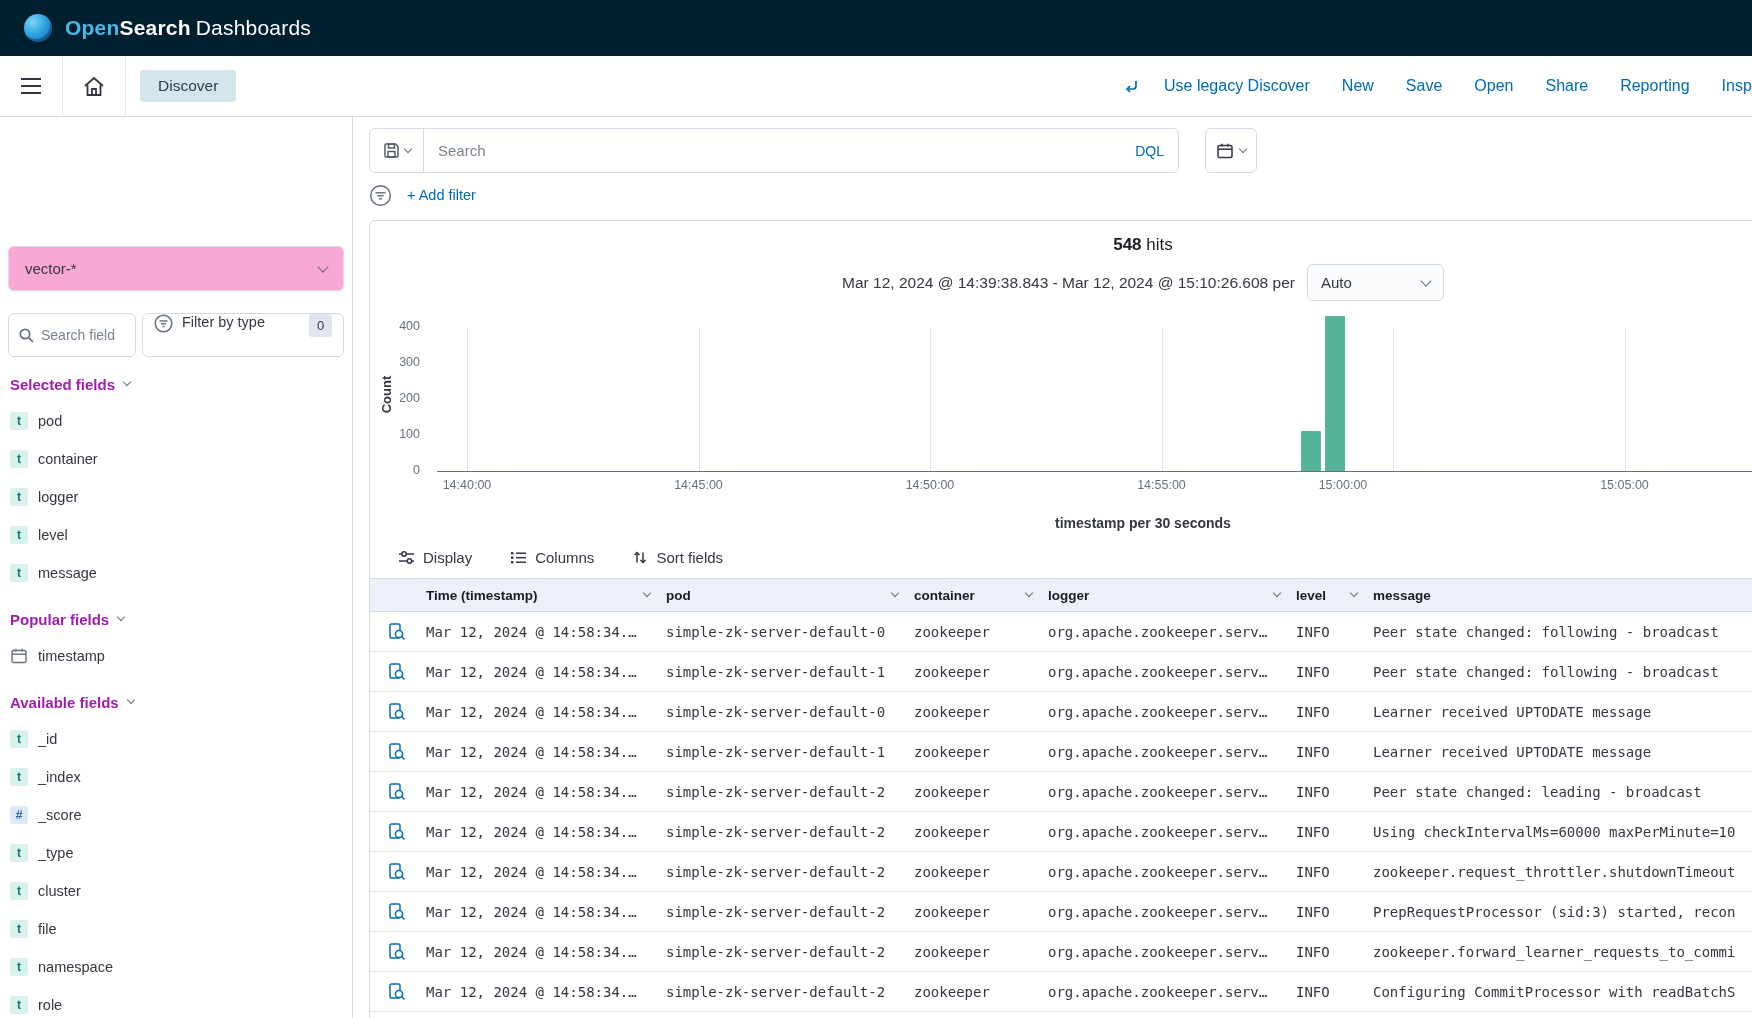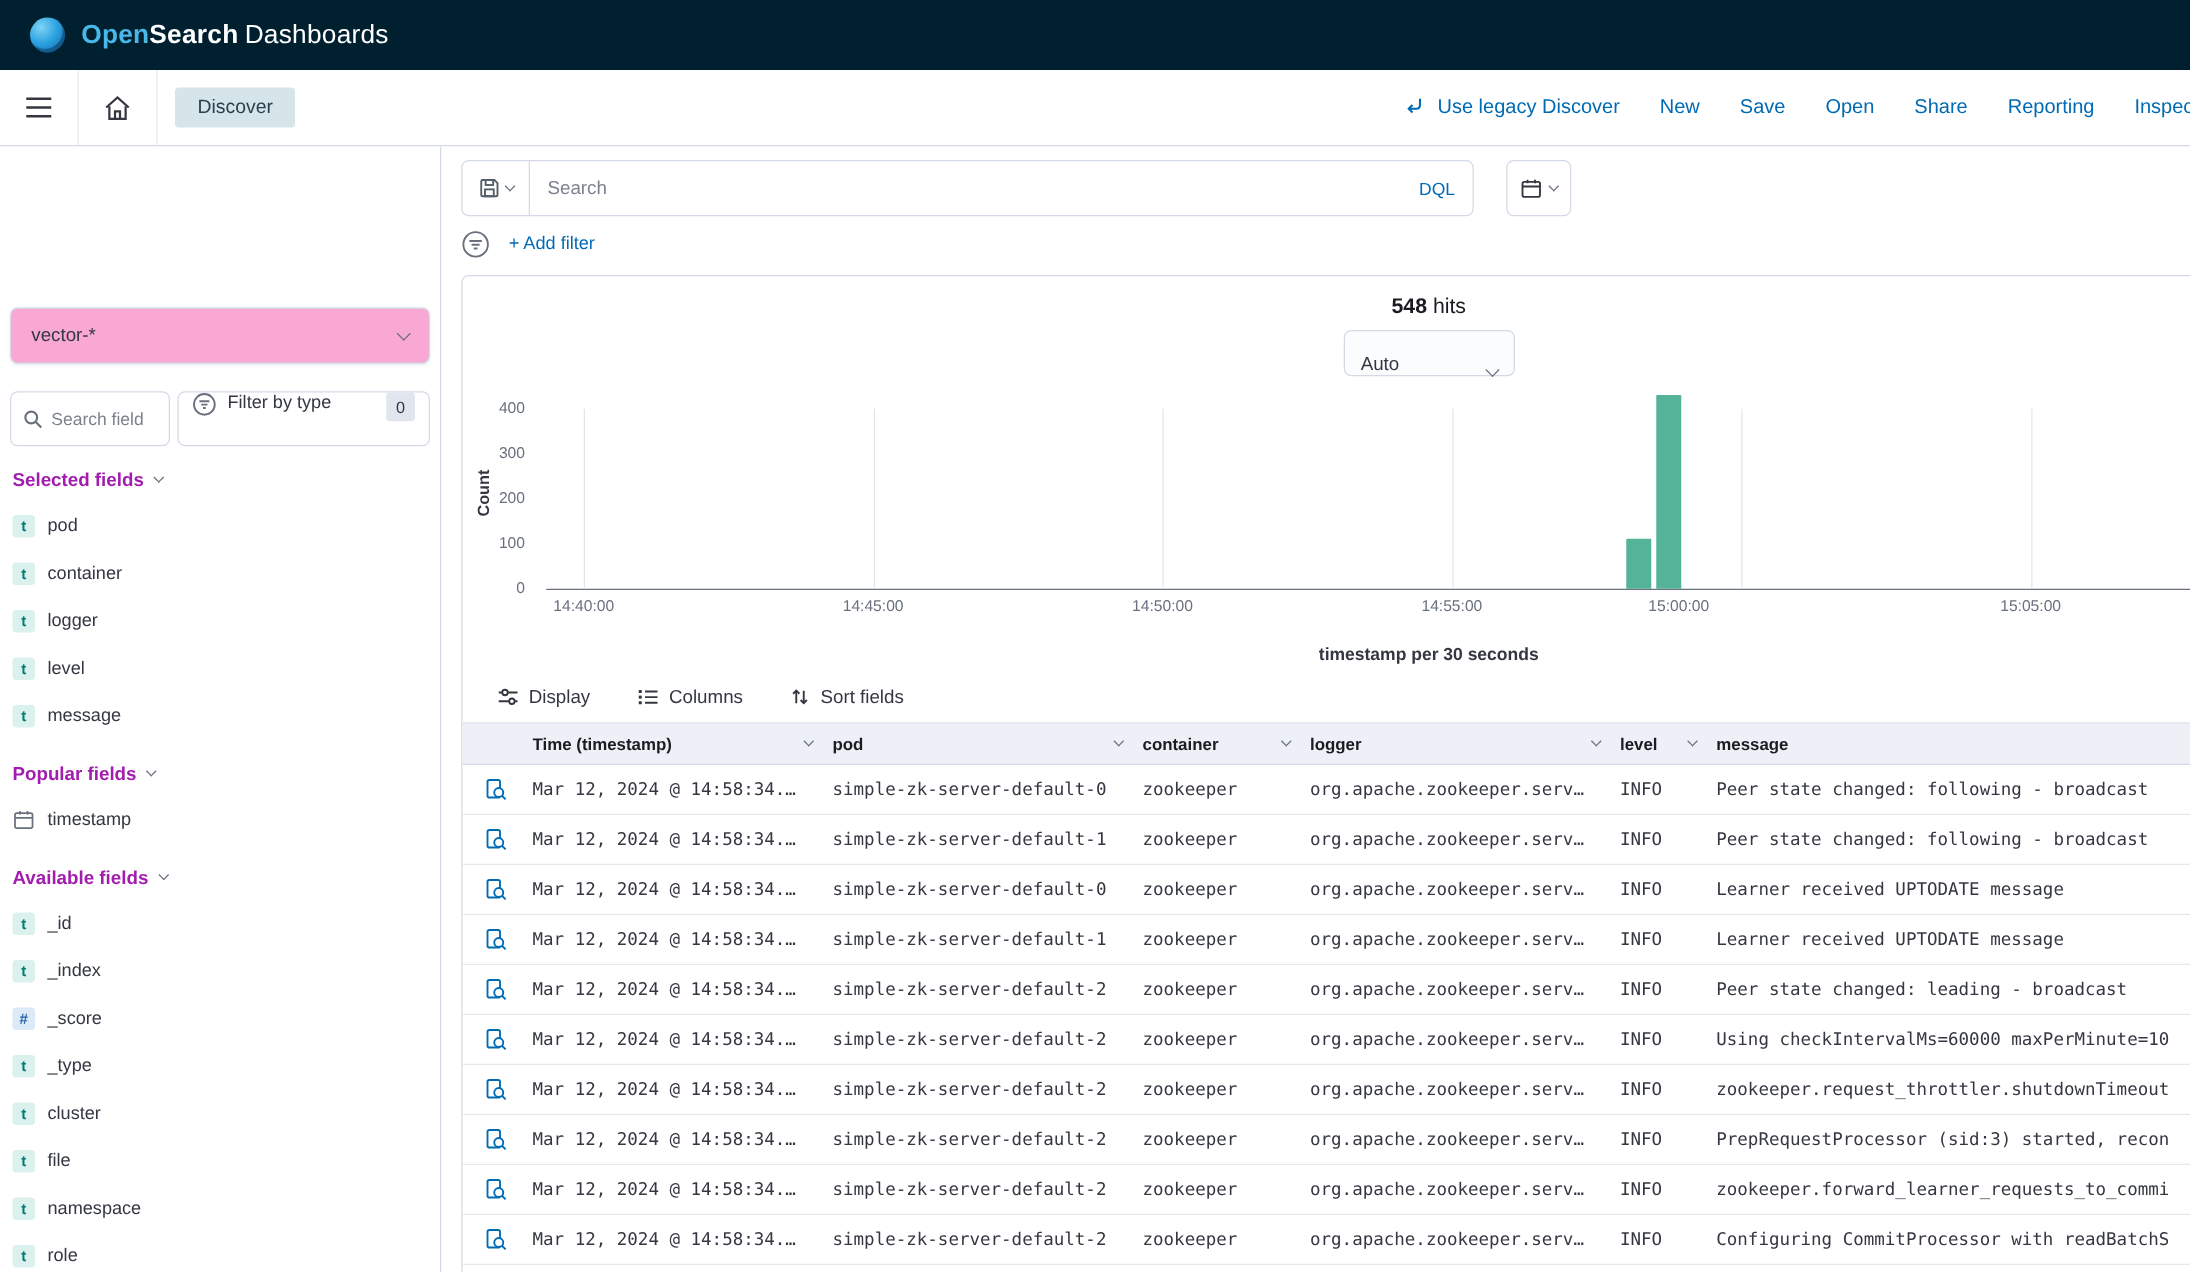--- a/index.html
+++ b/index.html
@@ -15,21 +15,21 @@
   .brand{font-size:21px;letter-spacing:.2px;white-space:nowrap}
   .brand .open{color:#47b8e8;font-weight:700}
   .brand .search{color:#fff;font-weight:700}
   .brand .rest{color:#fff;font-weight:400;margin-left:5px}
 
   
   .navbar{position:relative;height:61px;background:#fff;border-bottom:1px solid #D3DAE6;display:flex;align-items:center}
   .nav-icon-box{width:63px;height:100%;display:flex;align-items:center;justify-content:center;border-right:1px solid #E7EAF0;cursor:pointer}
   .breadcrumb{background:#D5E5EA;color:#29414d;font-size:15.5px;padding:7px 18px;border-radius:3px;margin-left:14px;white-space:nowrap}
   .nav-links{position:absolute;left:1123px;top:0;height:100%;display:flex;align-items:center;gap:32px;white-space:nowrap}
-  .nav-link{color:#006BB4;font-size:16px;display:flex;align-items:flex-start;gap:11px;cursor:pointer}
+  .nav-link{color:#006BB4;font-size:16px;display:flex;align-items:center;gap:25px;cursor:pointer}
 
   
   .content{display:flex;height:901px}
   .sidebar{width:353px;flex:0 0 353px;border-right:1px solid #D3DAE6;padding-top:129px;overflow:hidden}
   .main{flex:1;padding:11px 0 0 16px;overflow:hidden;height:901px}
 
   
   .idx-box{margin:0 8px;height:45px;border:1px solid #D3DAE6;border-radius:6px;background:#f9a8d4;
     display:flex;align-items:center;justify-content:space-between;padding:0 16px;font-size:15px;
     box-shadow:0 1px 3px rgba(152,162,179,.2);cursor:pointer}
@@ -70,21 +70,21 @@
   
   .filterrow{display:flex;align-items:center;gap:15px;margin-top:10px;height:24px}
   .addfilter{color:#006BB4;font-size:14.5px;cursor:pointer;white-space:nowrap}
 
   
   .panel{width:1548px;border:1px solid #D3DAE6;border-radius:6px;margin-top:13px;padding-top:14px;height:830px;overflow:hidden;background:#fff}
   .hits{text-align:center;font-size:17px;color:#1a1c21}
   .hits b{font-weight:700}
   .subtitle{display:flex;align-items:center;justify-content:center;gap:12px;margin-top:9px;font-size:15.5px;color:#343741}
   .intervalsel{width:137px;height:37px;border:1px solid #D3DAE6;border-radius:6px;background:#fbfcfd;
-    display:flex;align-items:flex-end;justify-content:space-between;padding:0 13px;font-size:15px;cursor:pointer}
+    display:flex;align-items:center;justify-content:space-between;padding:0 13px;font-size:15px;cursor:pointer}
 
   
   .chart{position:relative;height:192px;margin-top:14px}
   .ylab{position:absolute;left:-2px;top:72px;transform:rotate(-90deg);font-size:13px;font-weight:700;color:#343741}
   .ytick{position:absolute;width:50px;text-align:right;font-size:12.5px;color:#69707D;left:0}
   .gridv{position:absolute;top:12px;width:1px;height:144px;background:#E2E6EC}
   .baseline{position:absolute;left:67px;right:0;top:156px;height:1px;background:#69707D}
   .bar{position:absolute;border-radius:1px 1px 0 0}
   .xtick{position:absolute;top:163px;width:90px;margin-left:-45px;text-align:center;font-size:12.5px;color:#69707D}
   .xtitle{text-align:center;font-size:14px;font-weight:700;margin-top:8px;color:#343741}
@@ -292,20 +292,21 @@
       </div>
 
       <section class="panel">
 
         <div class="hits">
           <b>548</b>
           <span>hits</span>
         </div>
 
         <div class="subtitle">
+          <span>Mar 12, 2024 @ 14:39:38.843 - Mar 12, 2024 @ 15:10:26.608 per</span>
           <span class="intervalsel">
             <span>Auto</span>
             <span class="chev"></span>
           </span>
         </div>
 
         <div class="chart">
           <span class="ylab">Count</span>
           <div class="baseline"></div>
 

